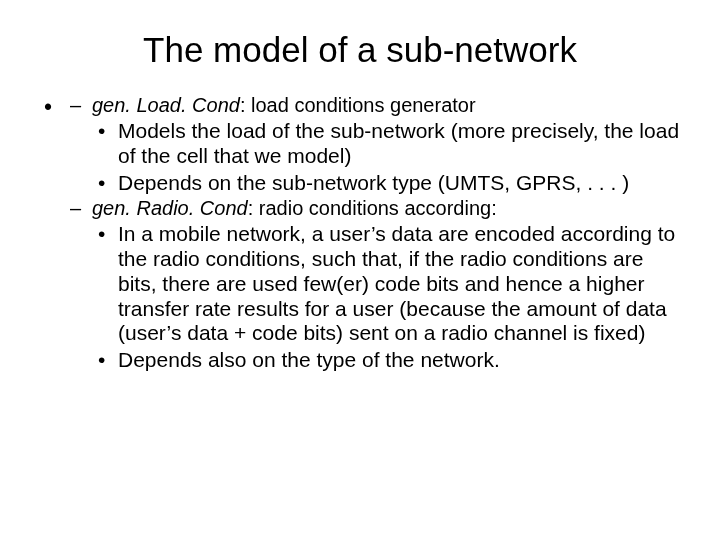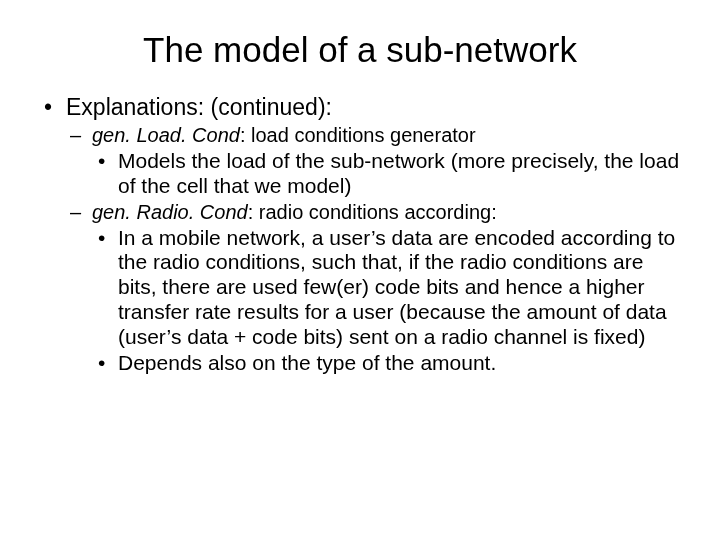--- a/index.html
+++ b/index.html
@@ -76,32 +76,32 @@
   .ital { font-style: italic; }
 </style>
 </head>
 <body>
 
 <div class="slide">
   <div class="title">The model of a sub-network</div>
 
   <ul class="level1">
     <li>
-      <span>Explanations: (continued):</span>
 
       <ul class="level2">
         <li>
           <span class="ital">gen. Load. Cond</span><span>: load conditions generator</span>
           <ul class="level3">
             <li>Models the load of the sub-network (more precisely, the load of the cell that we model)</li>
+            <li>Depends on the sub-network type (UMTS, GPRS, . . . )</li>
           </ul>
         </li>
         <li>
           <span class="ital">gen. Radio. Cond</span><span>: radio conditions according:</span>
           <ul class="level3">
             <li>In a mobile network, a user’s data are encoded according to the radio conditions, such that, if the radio conditions are bits, there are used few(er) code bits and hence a higher transfer rate results for a user (because the amount of data (user’s data + code bits) sent on a radio channel is fixed)</li>
-            <li>Depends also on the type of the amount.</li>
+            <li>Depends also on the type of the network.</li>
           </ul>
         </li>
       </ul>
     </li>
   </ul>
 </div>
 
 </body></html>

